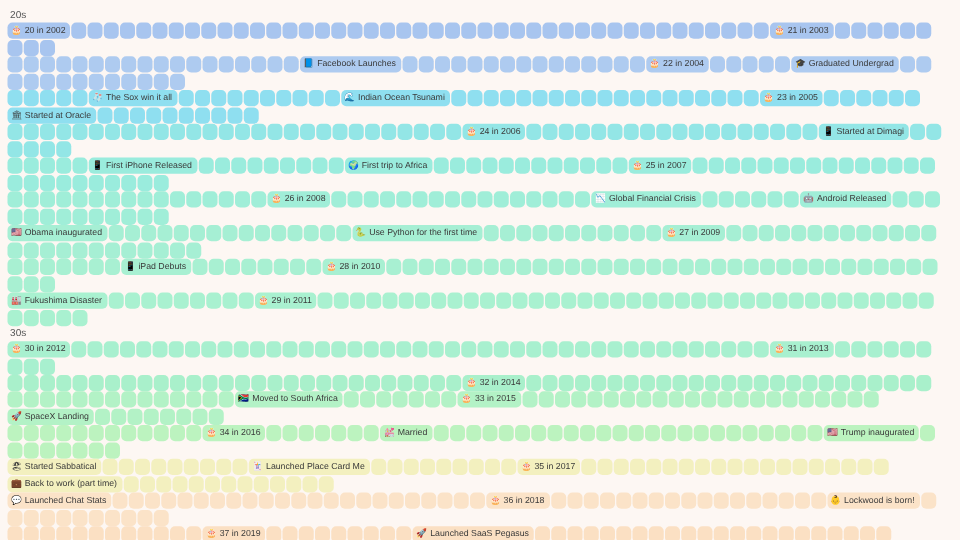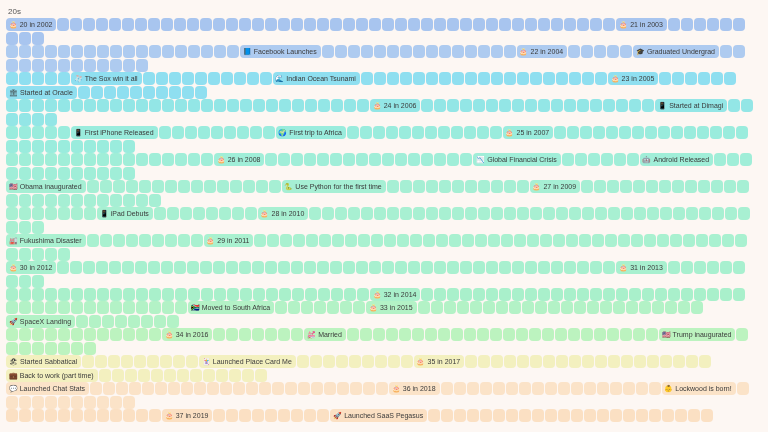--- a/index.html
+++ b/index.html
@@ -639,20 +639,21 @@
         <div class="cell" style="background: rgb(169, 241, 208);"></div>
         <div class="cell" style="background: rgb(169, 241, 208);"></div>
         <div class="cell" style="background: rgb(169, 241, 208);"></div>
         <div class="cell" style="background: rgb(169, 241, 208);"></div>
         <div class="cell" style="background: rgb(169, 241, 208);"></div>
         <div class="cell" style="background: rgb(169, 241, 208);"></div>
         <div class="cell" style="background: rgb(169, 241, 208);"></div>
         <div class="cell" style="background: rgb(169, 241, 208);"></div>
         <div class="cell" style="background: rgb(169, 241, 208);"></div>
       </div>
+      <div class="decade-label">30s</div>
       <div class="grid">
         <div class="cell labeled" style="background: rgb(168, 240, 207);">
           <span class="emj">🎂</span>
           <span class="txt">30 in 2012</span>
         </div>
         <div class="cell" style="background: rgb(168, 240, 207);"></div>
         <div class="cell" style="background: rgb(168, 240, 207);"></div>
         <div class="cell" style="background: rgb(168, 240, 207);"></div>
         <div class="cell" style="background: rgb(168, 240, 207);"></div>
         <div class="cell" style="background: rgb(168, 240, 207);"></div>

